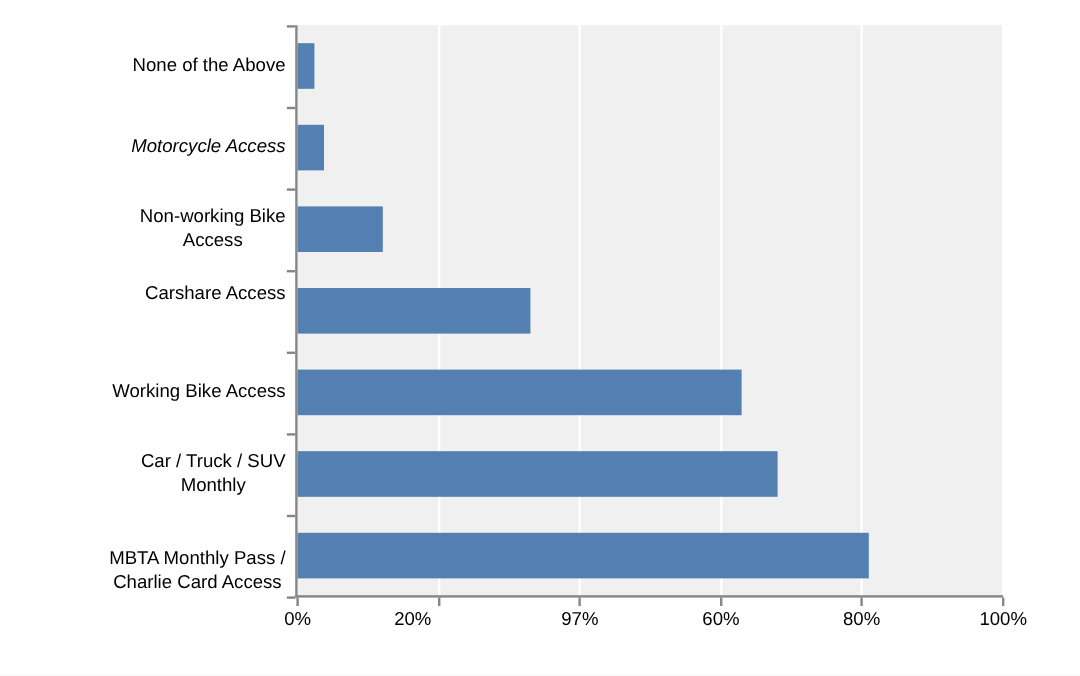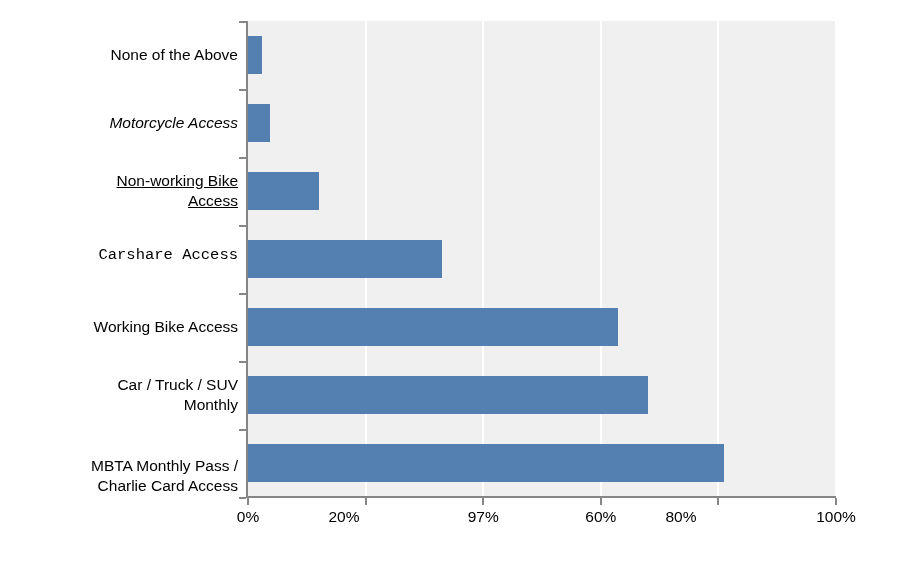--- a/index.html
+++ b/index.html
@@ -83,21 +83,21 @@
     left: 0;
     top: 0;
     height: 100%;
     background: #5380B0;
   }
 
   
   .cat-label {
     position: absolute;
     right: 662px;   
-    text-align: right;
+    text-align: center;
     font-size: 15.5px;
     color: #000000;
     line-height: 1.32;
     white-space: pre-line;
   }
 
   .x-label {
     position: absolute;
     top: 508px;
     font-size: 15.5px;
@@ -130,21 +130,21 @@
       <div class="x-tick" style="left: 482.2px;"></div>
       <div class="x-tick" style="left: 599.8px;"></div>
       <div class="x-tick" style="left: 717.4px;"></div>
       <div class="x-tick" style="left: 835px;"></div>
     </div>
   <div id="x-tick-labels">
       <div class="x-label" style="left: 248px;">0%</div>
       <div class="x-label" style="left: 344px;">20%</div>
       <div class="x-label" style="left: 483.2px;">97%</div>
       <div class="x-label" style="left: 600.8px;">60%</div>
-      <div class="x-label" style="left: 681px;">80%</div>
+      <div class="x-label" style="left: 718px;">80%</div>
       <div class="x-label" style="left: 836px;">100%</div>
     </div>
 
   <div id="y-ticks">
       <div class="y-tick" style="top: 429px;"></div>
       <div class="y-tick" style="top: 361px;"></div>
       <div class="y-tick" style="top: 293px;"></div>
       <div class="y-tick" style="top: 225px;"></div>
       <div class="y-tick" style="top: 157px;"></div>
       <div class="y-tick" style="top: 89px;"></div>
@@ -173,20 +173,20 @@
       <div class="bar-row" style="top: 35.96px; height: 38.08px;">
         <div class="bar" title="2.4%" style="left: 248px; width: 14.112px; background: rgb(83, 128, 176);"></div>
       </div>
     </div>
   <div id="cat-labels">
       <div class="cat-label" style="top: 442.54px; margin-top: 13px;">MBTA Monthly Pass /
 Charlie Card Access</div>
       <div class="cat-label" style="top: 374.54px;">Car / Truck / SUV
 Monthly</div>
       <div class="cat-label" style="top: 316.77px;">Working Bike Access</div>
-      <div class="cat-label" style="top: 245px; font-family: Liberation Mono, monospace;">Carshare Access</div>
-      <div class="cat-label" style="top: 170.54px; text-decoration: underline;">Non-working Bike
+      <div class="cat-label" style="top: 235px;">Carshare Access</div>
+      <div class="cat-label" style="top: 170.54px;">Non-working Bike
 Access</div>
       <div class="cat-label" style="top: 112.77px; font-style: italic;">Motorcycle Access</div>
       <div class="cat-label" style="top: 44.77px;">None of the Above</div>
     </div>
 
 </div>
 
 </body></html>

